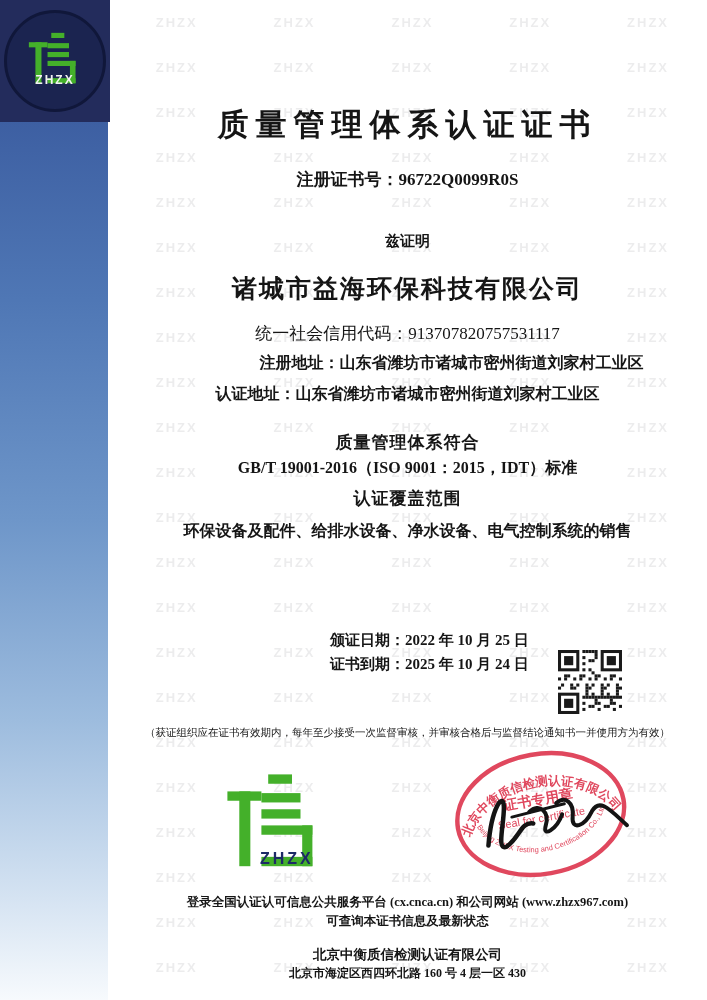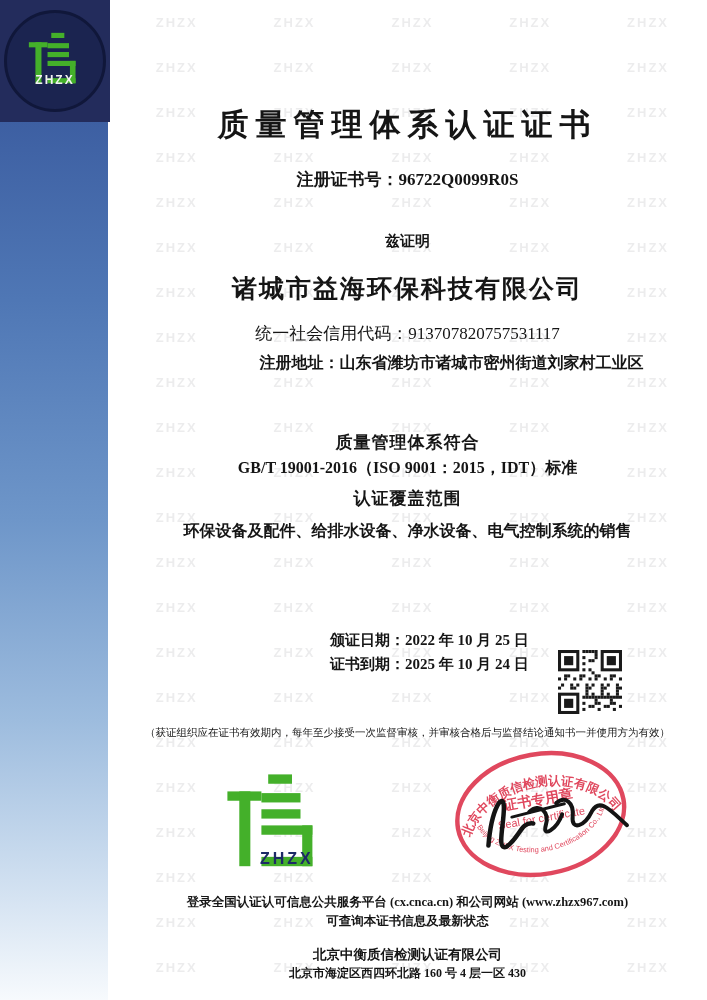--- a/index.html
+++ b/index.html
@@ -245,20 +245,23 @@
     <div class="cline certify-intro">兹证明</div>
 
     <div class="cline credit">
       <span>统一社会信用代码：</span><span>913707820757531117</span>
     </div>
 
     <div class="cline addr1">
       <span>注册地址：</span><span>山东省潍坊市诸城市密州街道刘家村工业区</span>
     </div>
 
+    <div class="cline addr2">
+      <span>认证地址：</span><span>山东省潍坊市诸城市密州街道刘家村工业区</span>
+    </div>
 
     <div class="cline std1">质量管理体系符合</div>
     <div class="cline std2">GB/T 19001-2016（ISO 9001：2015，IDT）标准</div>
     <div class="cline scope-title">认证覆盖范围</div>
     <div class="cline scope">环保设备及配件、给排水设备、净水设备、电气控制系统的销售</div>
 
     <div class="dates">
       <div><span>颁证日期：</span><span>2022 年 10 月 25 日</span></div>
       <div><span>证书到期：</span><span>2025 年 10 月 24 日</span></div>
     </div>

